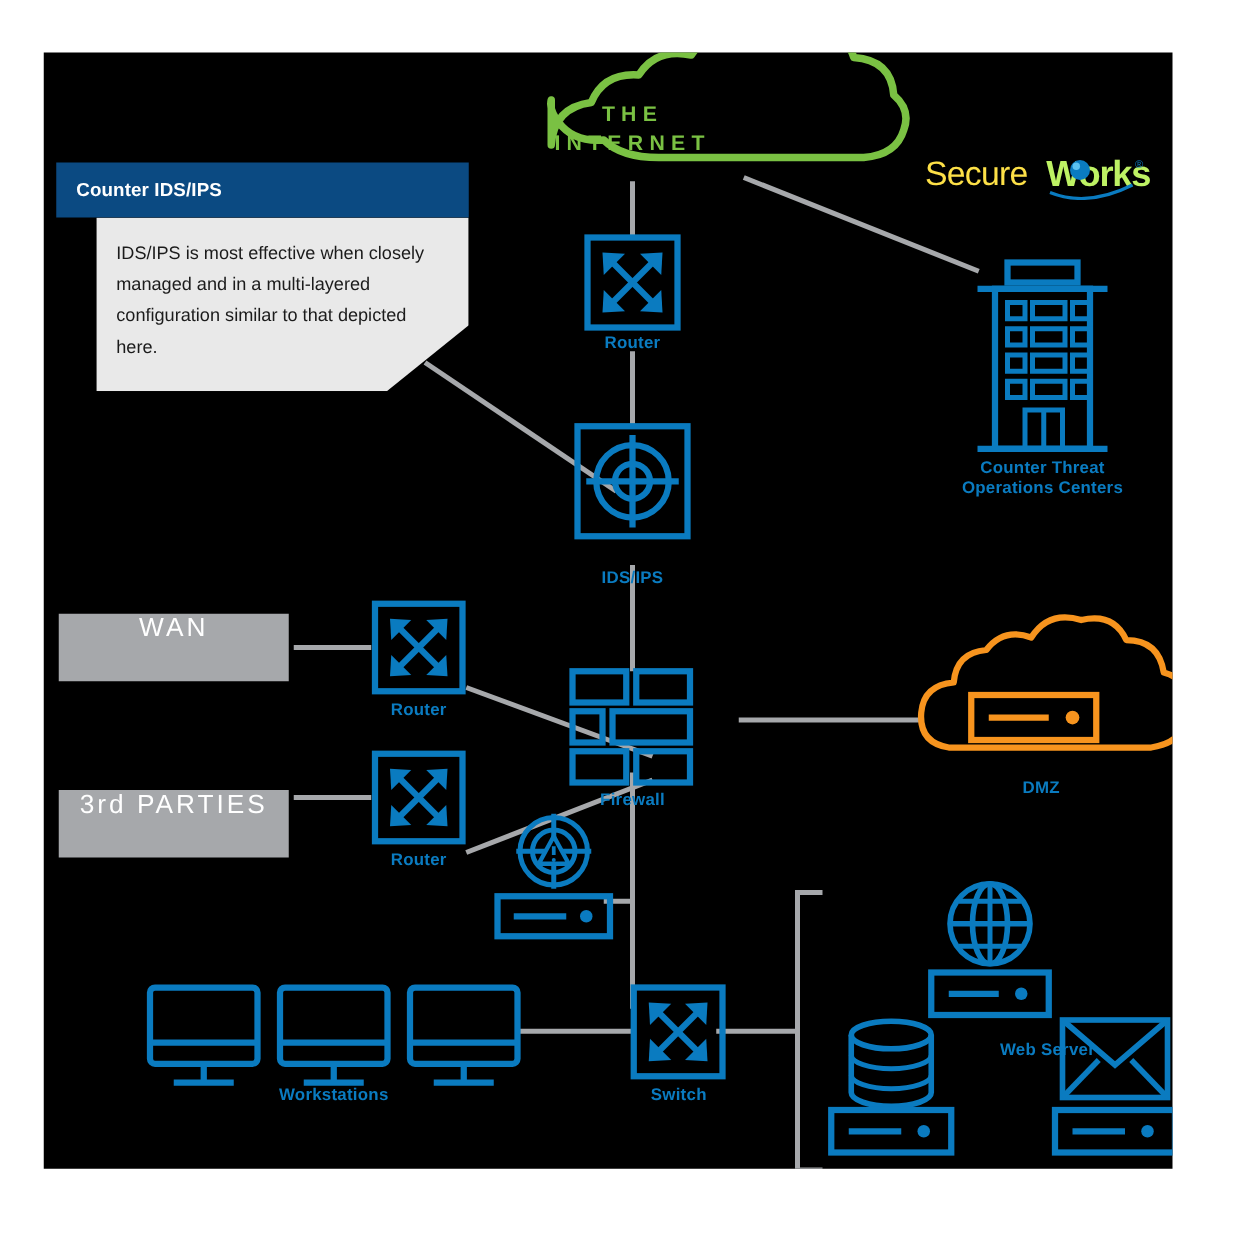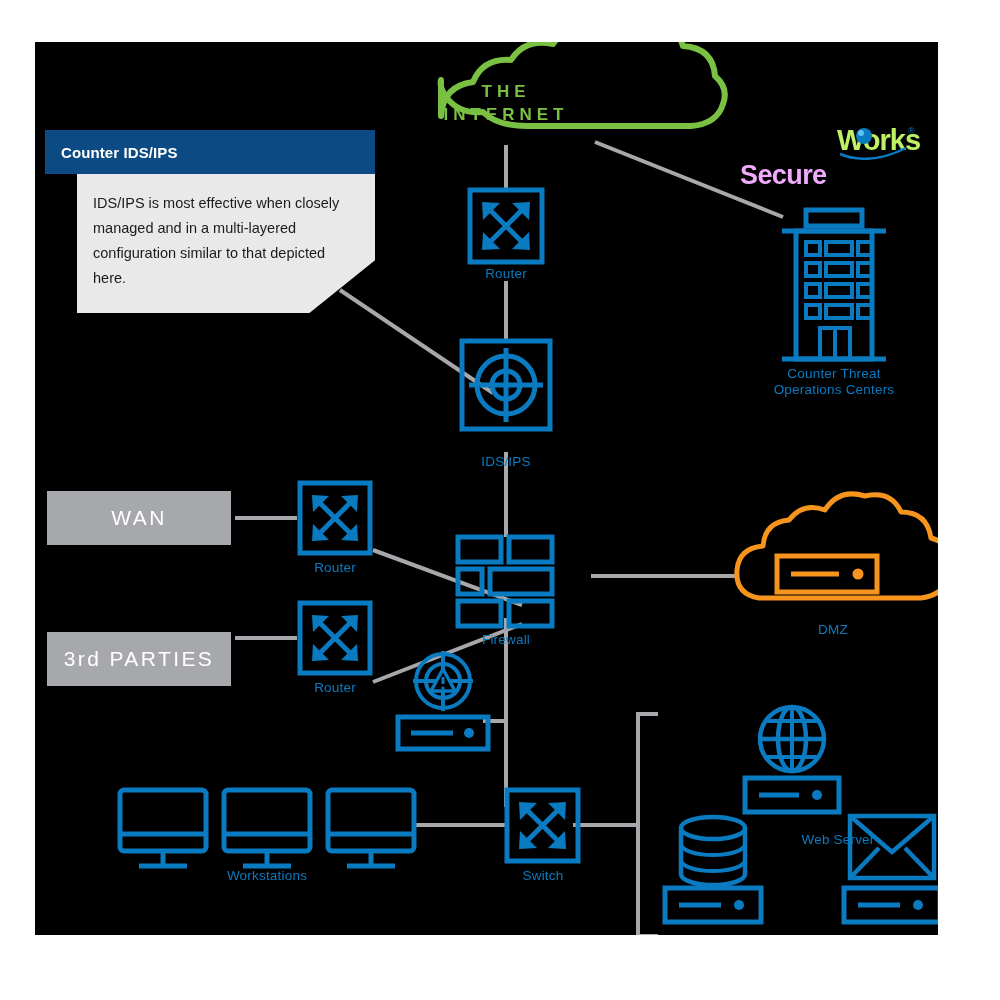--- a/index.html
+++ b/index.html
@@ -10,32 +10,32 @@
 
   
   #callout{position:absolute;left:10px;top:88px;width:330px;}
   #callout-header{background:#0b4a82;color:#ffffff;font-size:15px;font-weight:bold;
                   padding:14px 16px 13px 16px;letter-spacing:.1px;}
   #callout-body{background:#e9e9e9;color:#1b1b1b;font-size:14.5px;line-height:25px;
                 padding:17px 18px 22px 16px;
                 clip-path:polygon(0 0,100% 0,100% 62%,78% 100%,0 100%);min-height:92px;margin-left:32px;}
 
   
-  .tag{position:absolute;background:#a6a8ab;color:#ffffff;display:flex;align-items:center;
+  .tag{position:absolute;background:#a6a8ab;color:#ffffff;display:flex;
        justify-content:center;font-size:21px;letter-spacing:2.4px;}
   #tag-wan{left:12px;top:449px;width:184px;height:54px;}
   #tag-3rd{left:12px;top:590px;width:184px;height:54px;}
 
   
-  .nlabel{position:absolute;color:#0a7bc0;font-size:13.5px;font-weight:normal;
+  .nlabel{position:absolute;color:#0a7bc0;font-size:13.5px;font-weight:bold;
           text-align:center;line-height:15.5px;letter-spacing:.2px;white-space:pre-line;}
 
   
   #logo{position:absolute;left:705px;top:82px;width:175px;height:36px;}
-  #logo .w1{position:absolute;left:0;top:0;font-size:27px;font-weight:bold;color:#f0abfc;letter-spacing:-.6px;margin-top:36px;}
+  #logo .w1{position:absolute;left:0;top:0;font-size:27px;font-weight:normal;color:#fde047;letter-spacing:-.6px;}
   #logo .w2{position:absolute;left:97px;top:0;font-size:29px;font-weight:bold;color:#bef264;letter-spacing:-1px;}
   #logo .tm{position:absolute;left:168px;top:2px;font-size:9px;color:#0a7bc0;}
 </style>
 </head>
 <body>
 
 <div id="stage">
   <div id="canvas">
 
     <svg class="layer" viewBox="0 0 903 893" preserveAspectRatio="none" aria-hidden="true">

